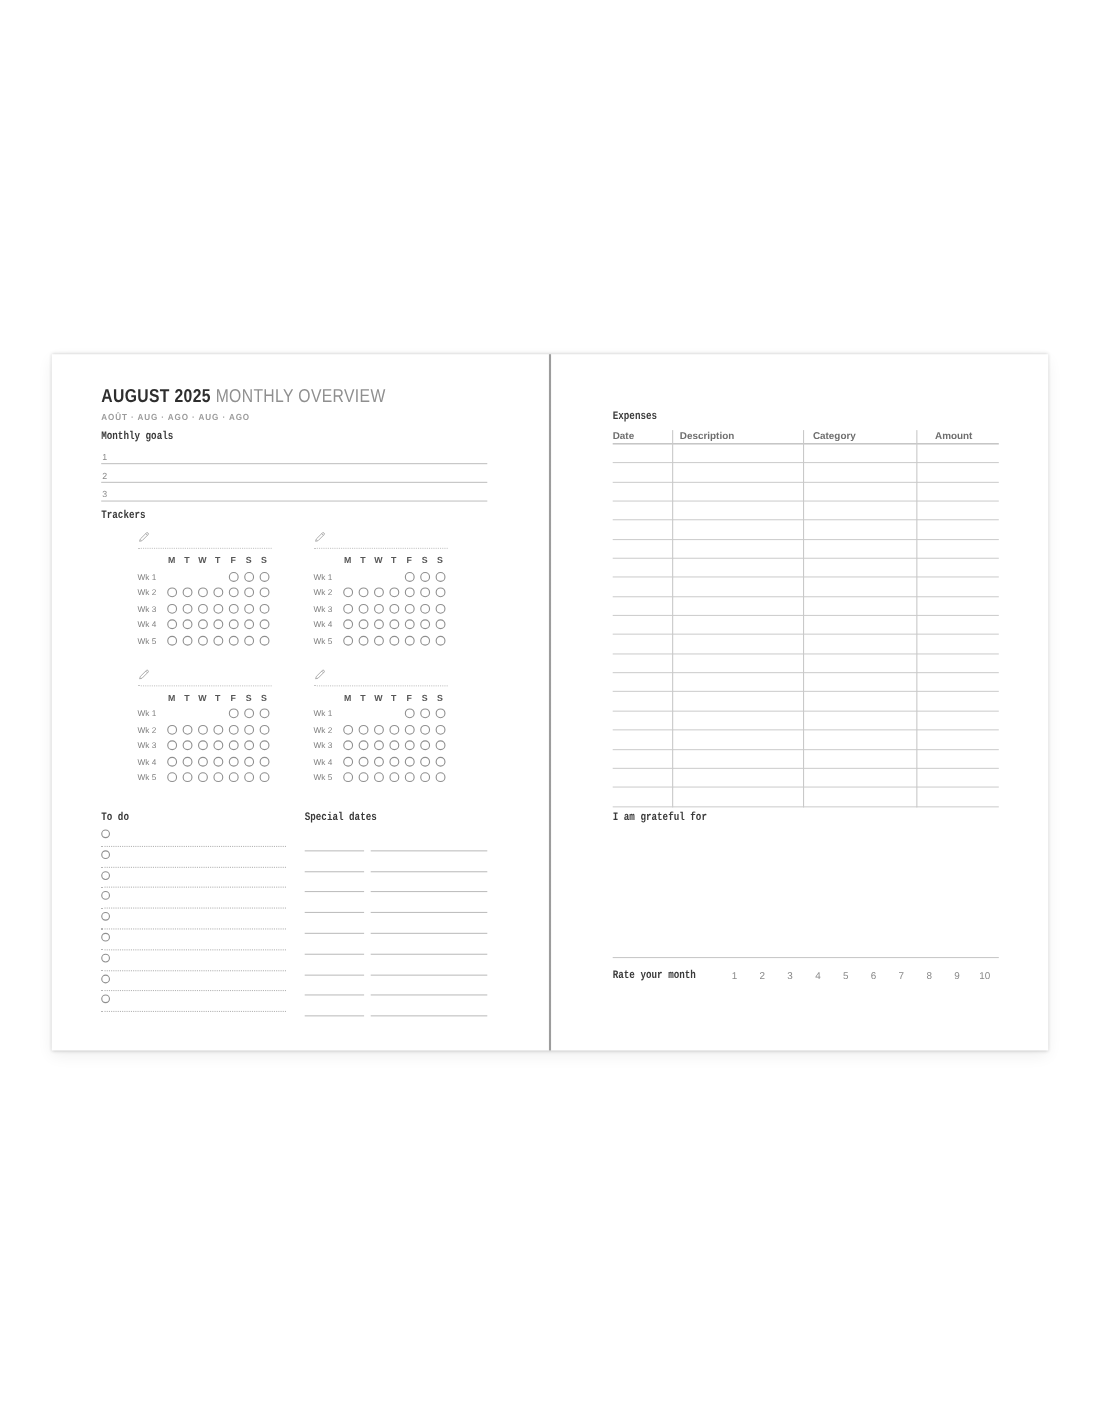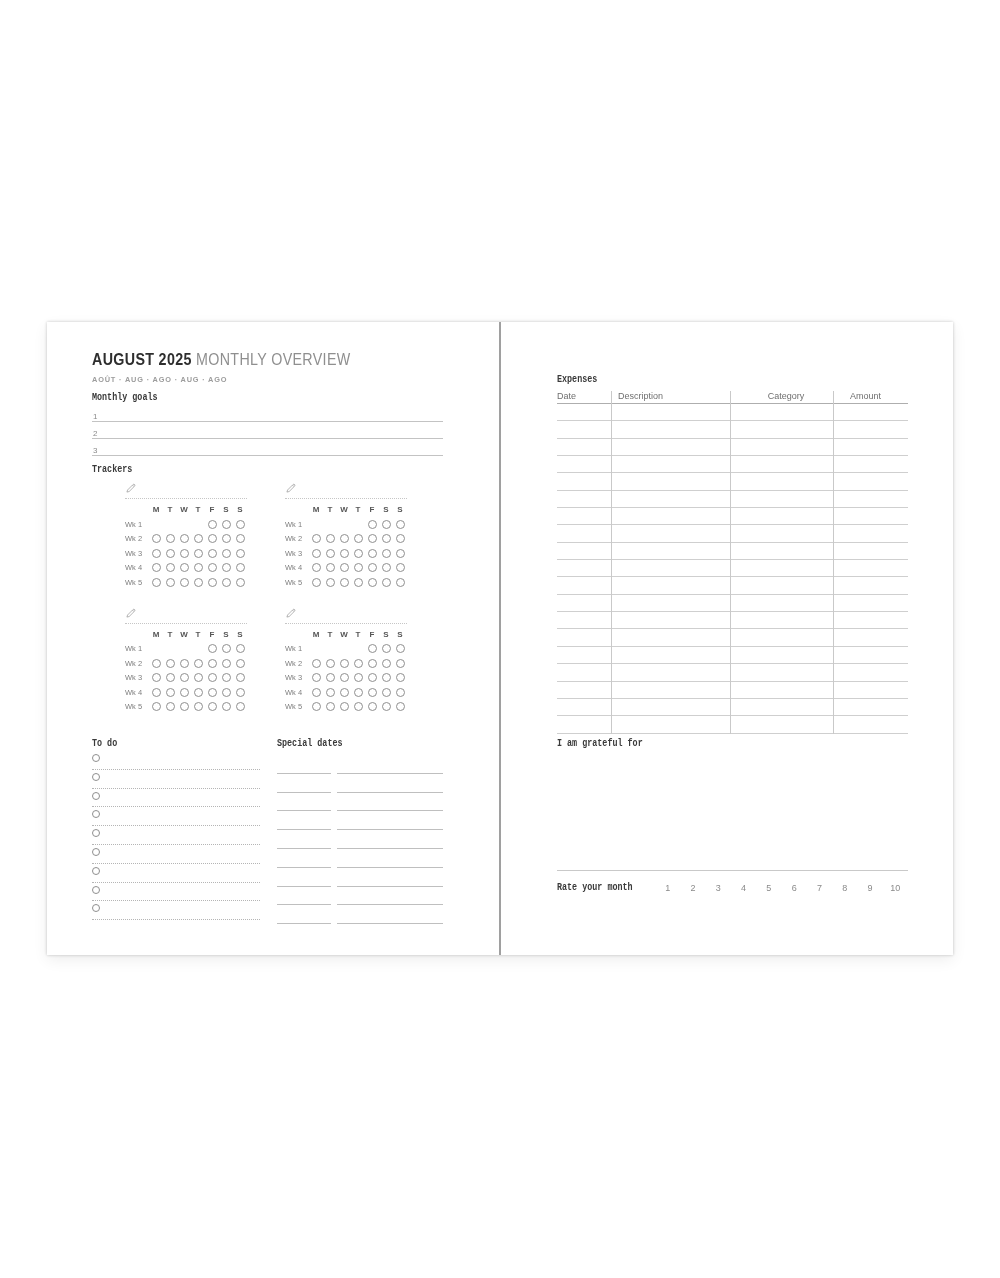--- a/index.html
+++ b/index.html
@@ -50,30 +50,30 @@
   .todo-row .dot { position:absolute; left:0; right:0; bottom:1px; border-bottom:1px dotted #b5b5b5; }
 
   .dates { position:absolute; left:230px; top:433px; width:166px; }
   .date-row { display:flex; justify-content:space-between; align-items:flex-end; height:18.8px; }
   .date-row .short { width:54px; border-bottom:1px solid #bfbfbf; height:100%; }
   .date-row .long  { width:106px; border-bottom:1px solid #bfbfbf; height:100%; }
 
   
   .exp-table { position:absolute; left:510px; top:69px; width:351px; }
   .exp-head { display:flex; height:13px; border-bottom:1px solid #aeaeae; }
-  .exp-head span { font-size:9px; color:#6f6f6f; line-height:10px; }
+  .exp-head span { font-size:9px; color:#6f6f6f; line-height:10px;font-weight:bold; }
   .exp-head span:nth-child(1){ width:54px; }
   .exp-head span:nth-child(2){ width:119px; padding-left:7px; }
-  .exp-head span:nth-child(3){ width:103px; padding-left:9px;text-align:center; }
+  .exp-head span:nth-child(3){ width:103px; padding-left:9px; }
   .exp-head span:nth-child(4){ width:75px;  padding-left:17px; }
   .exp-body { position:relative; }
   .exp-row { height:17.35px; border-bottom:1px solid #cfcfcf; }
   .vline { position:absolute; top:-13px; bottom:0; width:1px; background:#c9c9c9; }
 
-  .rate { position:absolute; left:510px; top:548px; width:351px; border-top:1px solid #c9c9c9; padding-top:10px; display:flex; align-items:flex-end; }
+  .rate { position:absolute; left:510px; top:548px; width:351px; border-top:1px solid #c9c9c9; padding-top:10px; display:flex; align-items:center; }
   .rate-label { flex:0 0 98px; font-family:"Liberation Mono",monospace; font-weight:700; font-size:10.5px; color:#3a3a3a; transform:scaleX(.8); transform-origin:0 50%; white-space:nowrap; }
   .rate-nums { flex:1; display:flex; }
   .rate-nums span { flex:1; text-align:center; font-size:9px; color:#8a8a8a; }
 </style>
 </head>
 <body>
 
 <div class="canvas">
   <div class="spread">
 

